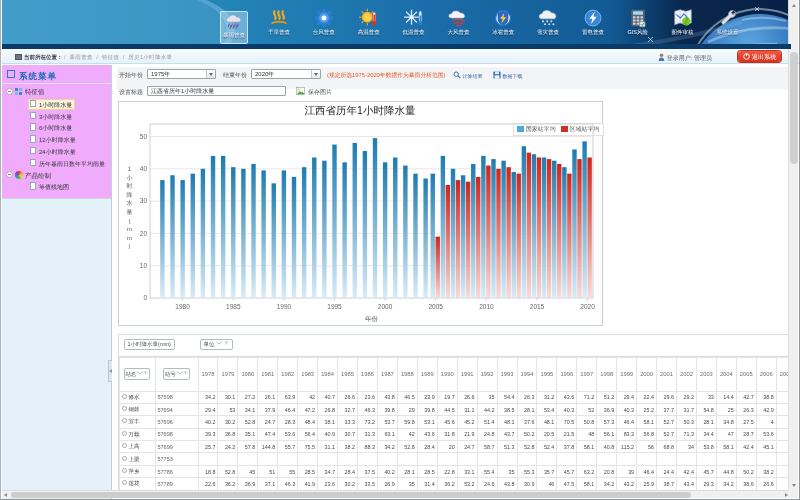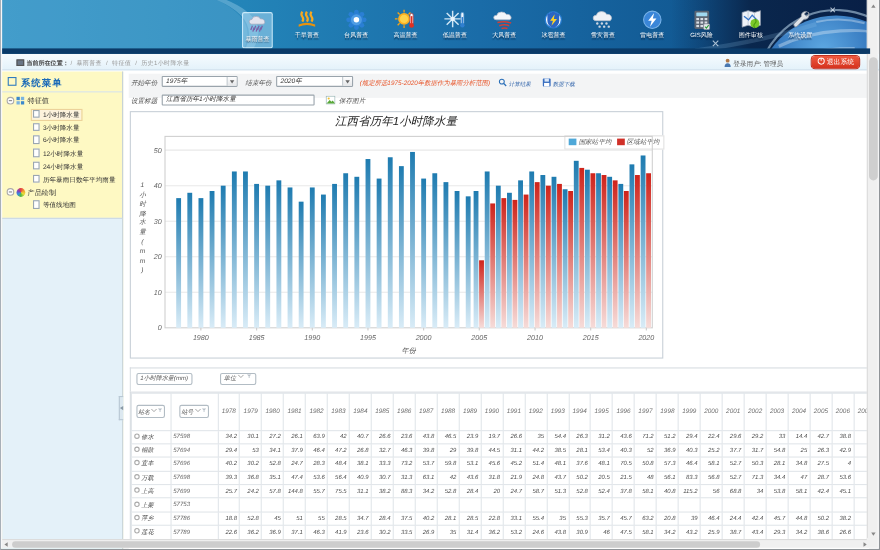--- a/index.html
+++ b/index.html
@@ -13,40 +13,40 @@
 .icn svg { display:block; margin:0 auto; }
 .icn.isel svg { width:20px; height:18px; }
 .icn .lbl { font-size:5.5px; color:#fff; margin-top:1px; white-space:nowrap; text-shadow:0 1px 1px rgba(0,30,60,0.8); }
 .icn.isel { background:rgba(165,215,242,0.55); border:1px solid rgba(220,244,255,0.8); border-radius:2px; top:11px; padding-top:1px; height:33px; width:28px; margin-left:8.5px; }
 #bc { position:absolute; left:1px; top:49px; width:798px; height:15px; background:linear-gradient(to bottom,#f6fbfe,#e4f2fa); border-bottom:1px solid #c8dcea; font-size:5.5px; color:#999; }
 #bc .loc { position:absolute; left:13px; top:5px; color:#444; font-weight:bold; }
 #bc .crumbs { position:absolute; left:62px; top:5px; letter-spacing:0.3px; }
 #bc .usr { position:absolute; left:656px; top:4px; color:#555; font-size:6px; }
 #exit { position:absolute; left:736px; top:1.5px; width:43px; height:11.5px; background:linear-gradient(to bottom,#ef5a40,#d5321e); border-radius:3px; color:#fff; font-size:6.2px; text-align:center; line-height:11px; box-shadow:0 0 0 1px #c03020; }
 .bcicon { display:inline-block; width:7px; height:6px; border:1px solid #555; background:#6a7686; margin-right:2px; vertical-align:-1px; }
-#side { position:absolute; left:1px; top:65px; width:110px; height:434px; background:#fef9c3; border-right:1px solid #c2cfd9; }
+#side { position:absolute; left:1px; top:65px; width:110px; height:434px; background:#f0abfc; border-right:1px solid #c2cfd9; }
 #side .hd { height:19px; border-bottom:1px solid #d8e4ec; }
 #side .hd .sq { display:inline-block; width:8px; height:8px; border:1.5px solid #2f7bbf; margin:5px 4px 0 5px; vertical-align:top; }
 #side .hd .t { display:inline-block; margin-top:4px; color:#1a6ab8; font-size:8.5px; font-weight:bold; letter-spacing:1px; }
 #tree { padding-top:4px; }
 .tnode { height:11.8px; font-size:6.5px; color:#333; padding-left:4px; white-space:nowrap; }
 .tog { display:inline-block; width:7px; height:7px; border:1px solid #aaa; background:#fff; border-radius:50%; margin-right:2px; vertical-align:-1px; position:relative; }
 .tog::after { content:""; position:absolute; left:1px; top:2px; width:3px; height:1px; background:#888; }
 .gicon { display:inline-block; width:7px; height:7px; vertical-align:-1px; background:
   linear-gradient(#3a88cc,#3a88cc) 0 0/3px 3px no-repeat,
   linear-gradient(#7ab4e0,#7ab4e0) 4px 0/3px 3px no-repeat,
   linear-gradient(#7ab4e0,#7ab4e0) 0 4px/3px 3px no-repeat,
   linear-gradient(#3a88cc,#3a88cc) 4px 4px/3px 3px no-repeat; margin-right:3px; }
 .wheel { display:inline-block; width:8px; height:8px; border-radius:50%; background:conic-gradient(#e84040,#f0a030,#e8e040,#50b840,#3890e0,#8040c0,#e84040); margin-right:2px; vertical-align:-1.5px; }
 .titem { height:11.8px; font-size:6px; color:#333; padding-left:28px; white-space:nowrap; }
 .titem .hl { display:inline-block; }
 .titem .doc { display:inline-block; width:6px; height:7.5px; background:#fff; border:1px solid #9aa6b0; margin-right:3px; vertical-align:-1px; }
 .selitem .hl { background:#fdf3dc; outline:1px solid #ecd29a; padding-right:2px; margin-left:-1px; padding-left:1px; }
 #sidelow { position:absolute; top:133px; left:0; width:109px; height:301px; background:#e4f1f9; border-top:1px solid #cbd9e3; }
-#main { position:absolute; left:116px; top:65px; width:673px; height:434px; background:#fff;font-style:italic; }
+#main { position:absolute; left:116px; top:65px; width:673px; height:434px; background:#fff; }
 .flabel { position:absolute; font-size:6px; color:#555; }
 .selbox { position:absolute; height:10.5px; border:1px solid #9aa4ac; background:#fff; font-size:6px; color:#333; line-height:9px; padding-left:3px; border-radius:1px; }
 .selbox .ar { position:absolute; right:0; top:0; width:9px; height:100%; border-left:1px solid #c0c8ce; background:linear-gradient(#fefefe,#e4e6e8); }
 .selbox .ar::after { content:""; position:absolute; left:2px; top:3.5px; border-left:2.5px solid transparent; border-right:2.5px solid transparent; border-top:3px solid #666; }
 .redtxt { position:absolute; font-size:5.8px; color:#e8552a; }
 .blink { position:absolute; font-size:5px; color:#2a5fa8; }
 #chart { position:absolute; left:0.5px; top:36px; width:485px; height:225px; border:1px solid #c8d0d8; background:#fff; }
 #ctitle { position:absolute; left:0; top:2px; width:100%; text-align:center; font-size:10.5px; color:#222; }
 #legend { position:absolute; right:-2px; top:21px; font-size:6px; color:#555; border:1px solid #e2e2e2; padding:1px 3px; background:#fff; }
 .lsq { display:inline-block; width:7px; height:6px; vertical-align:-0.5px; margin-right:2px; }

